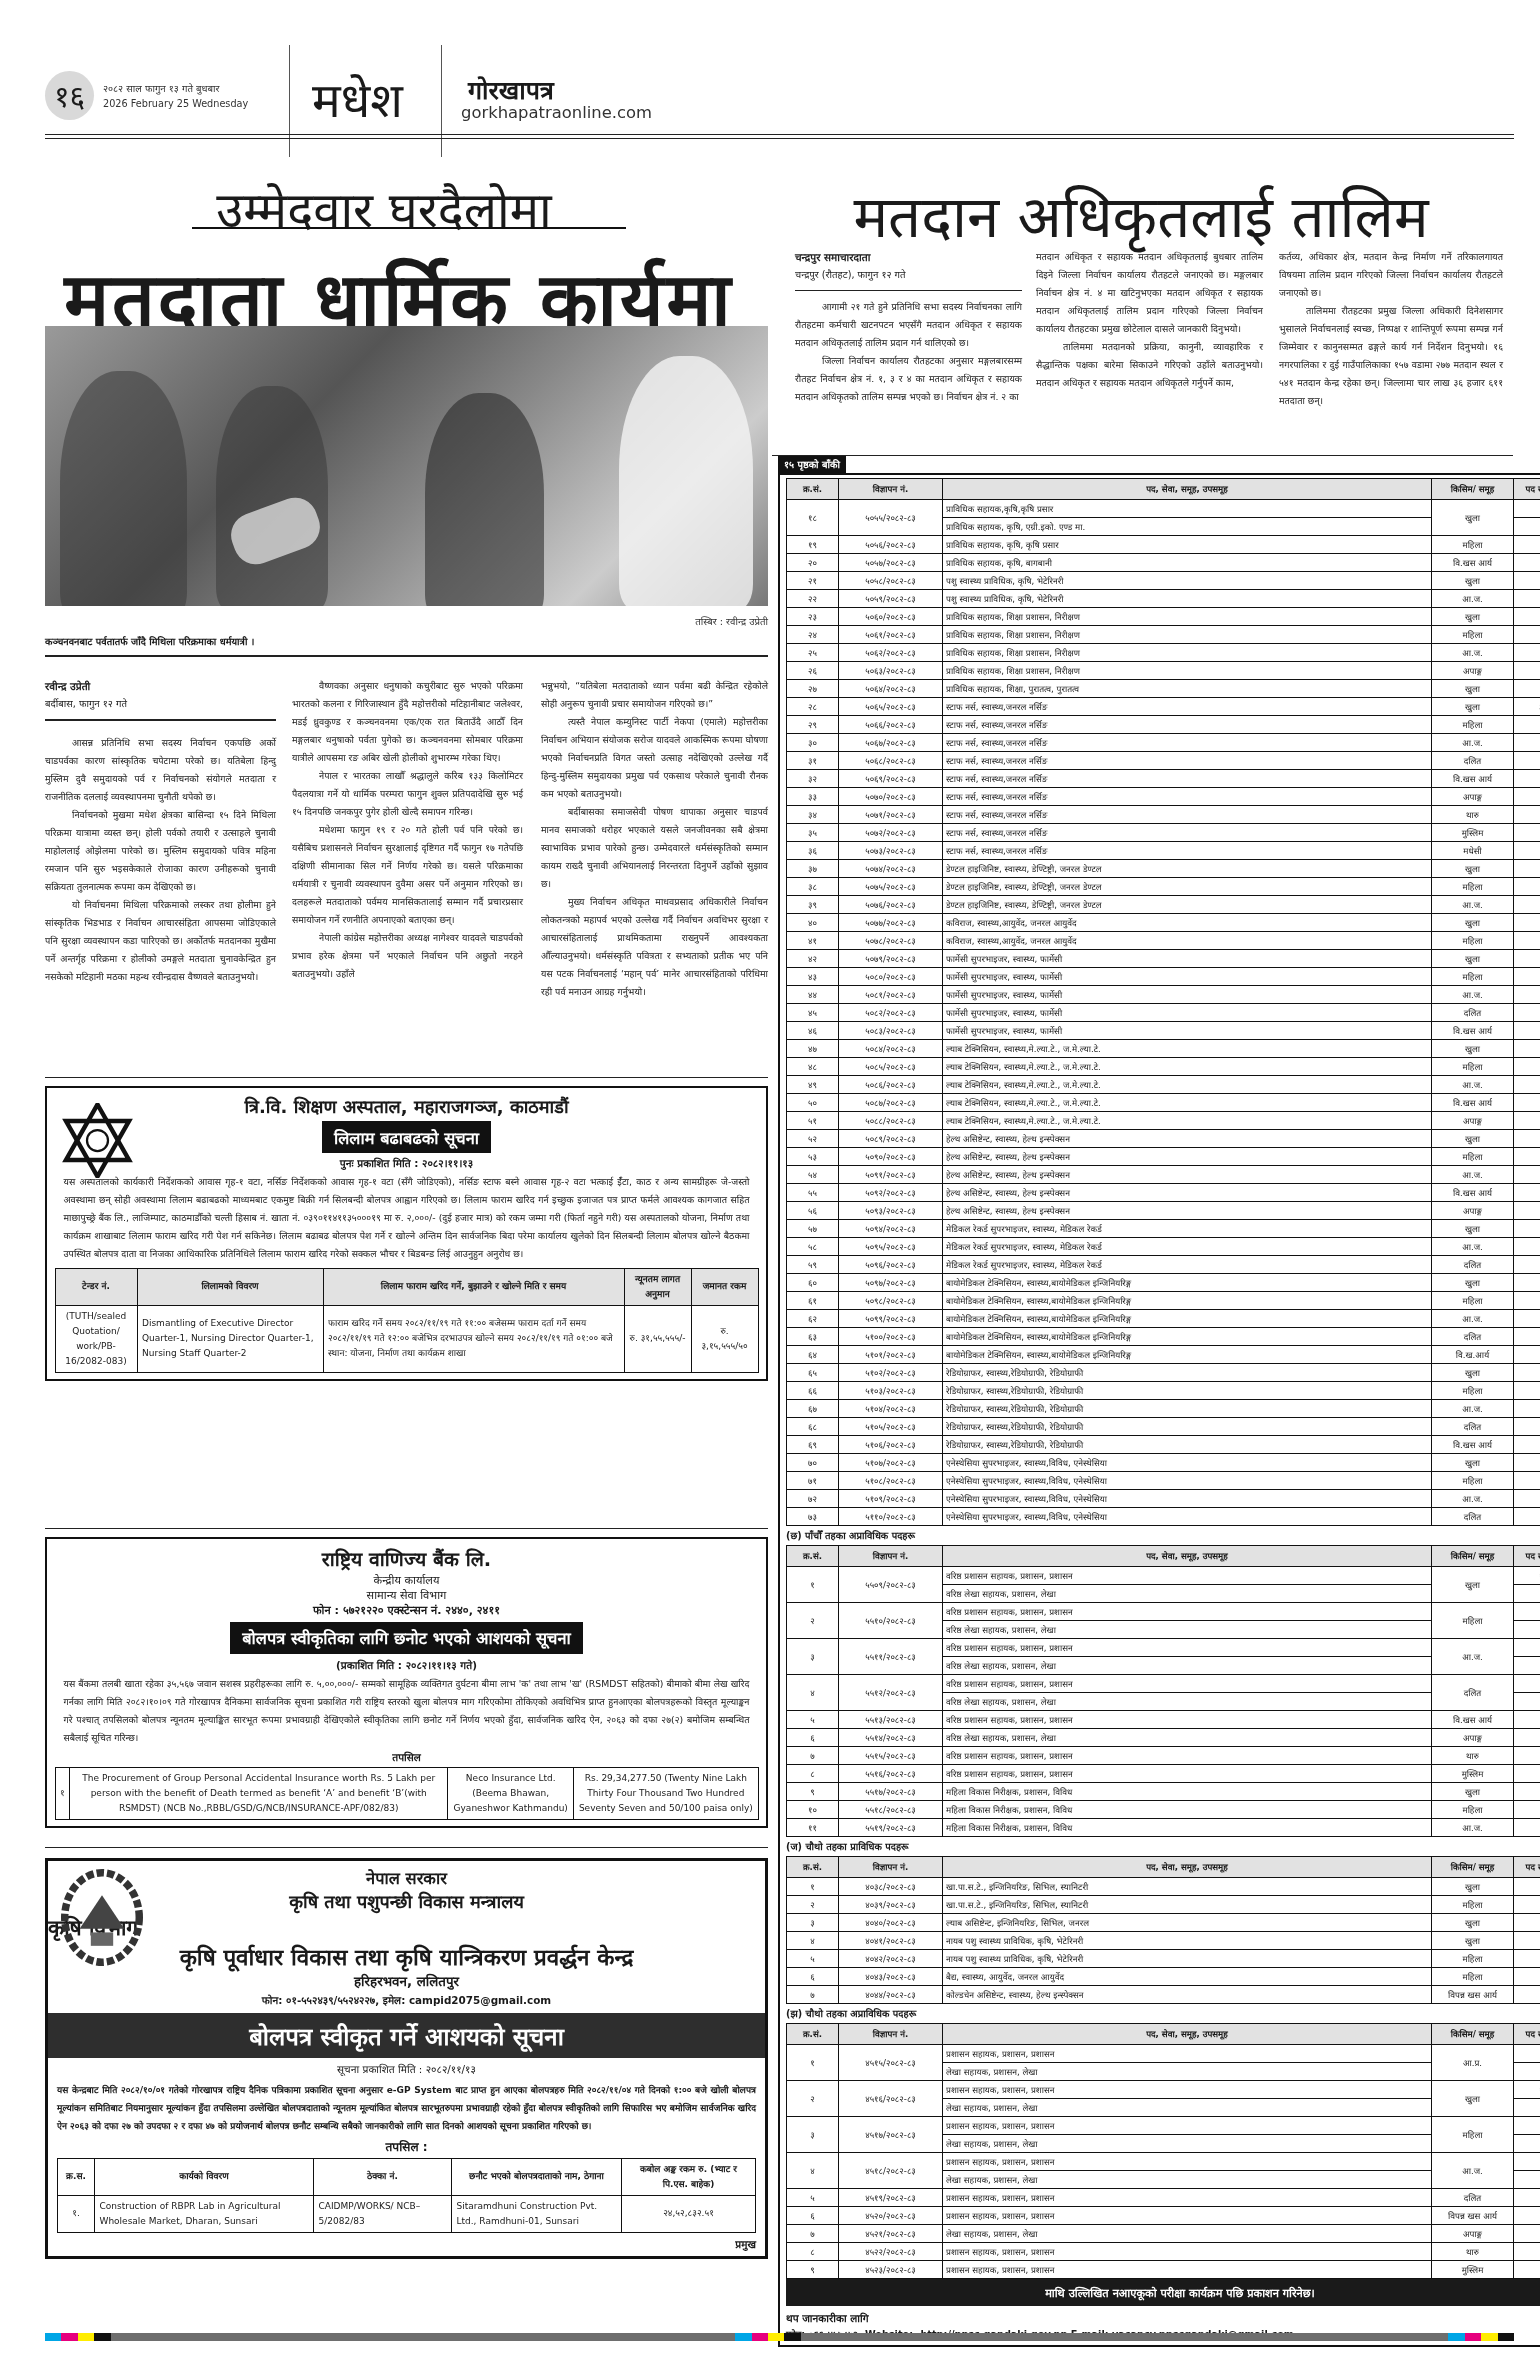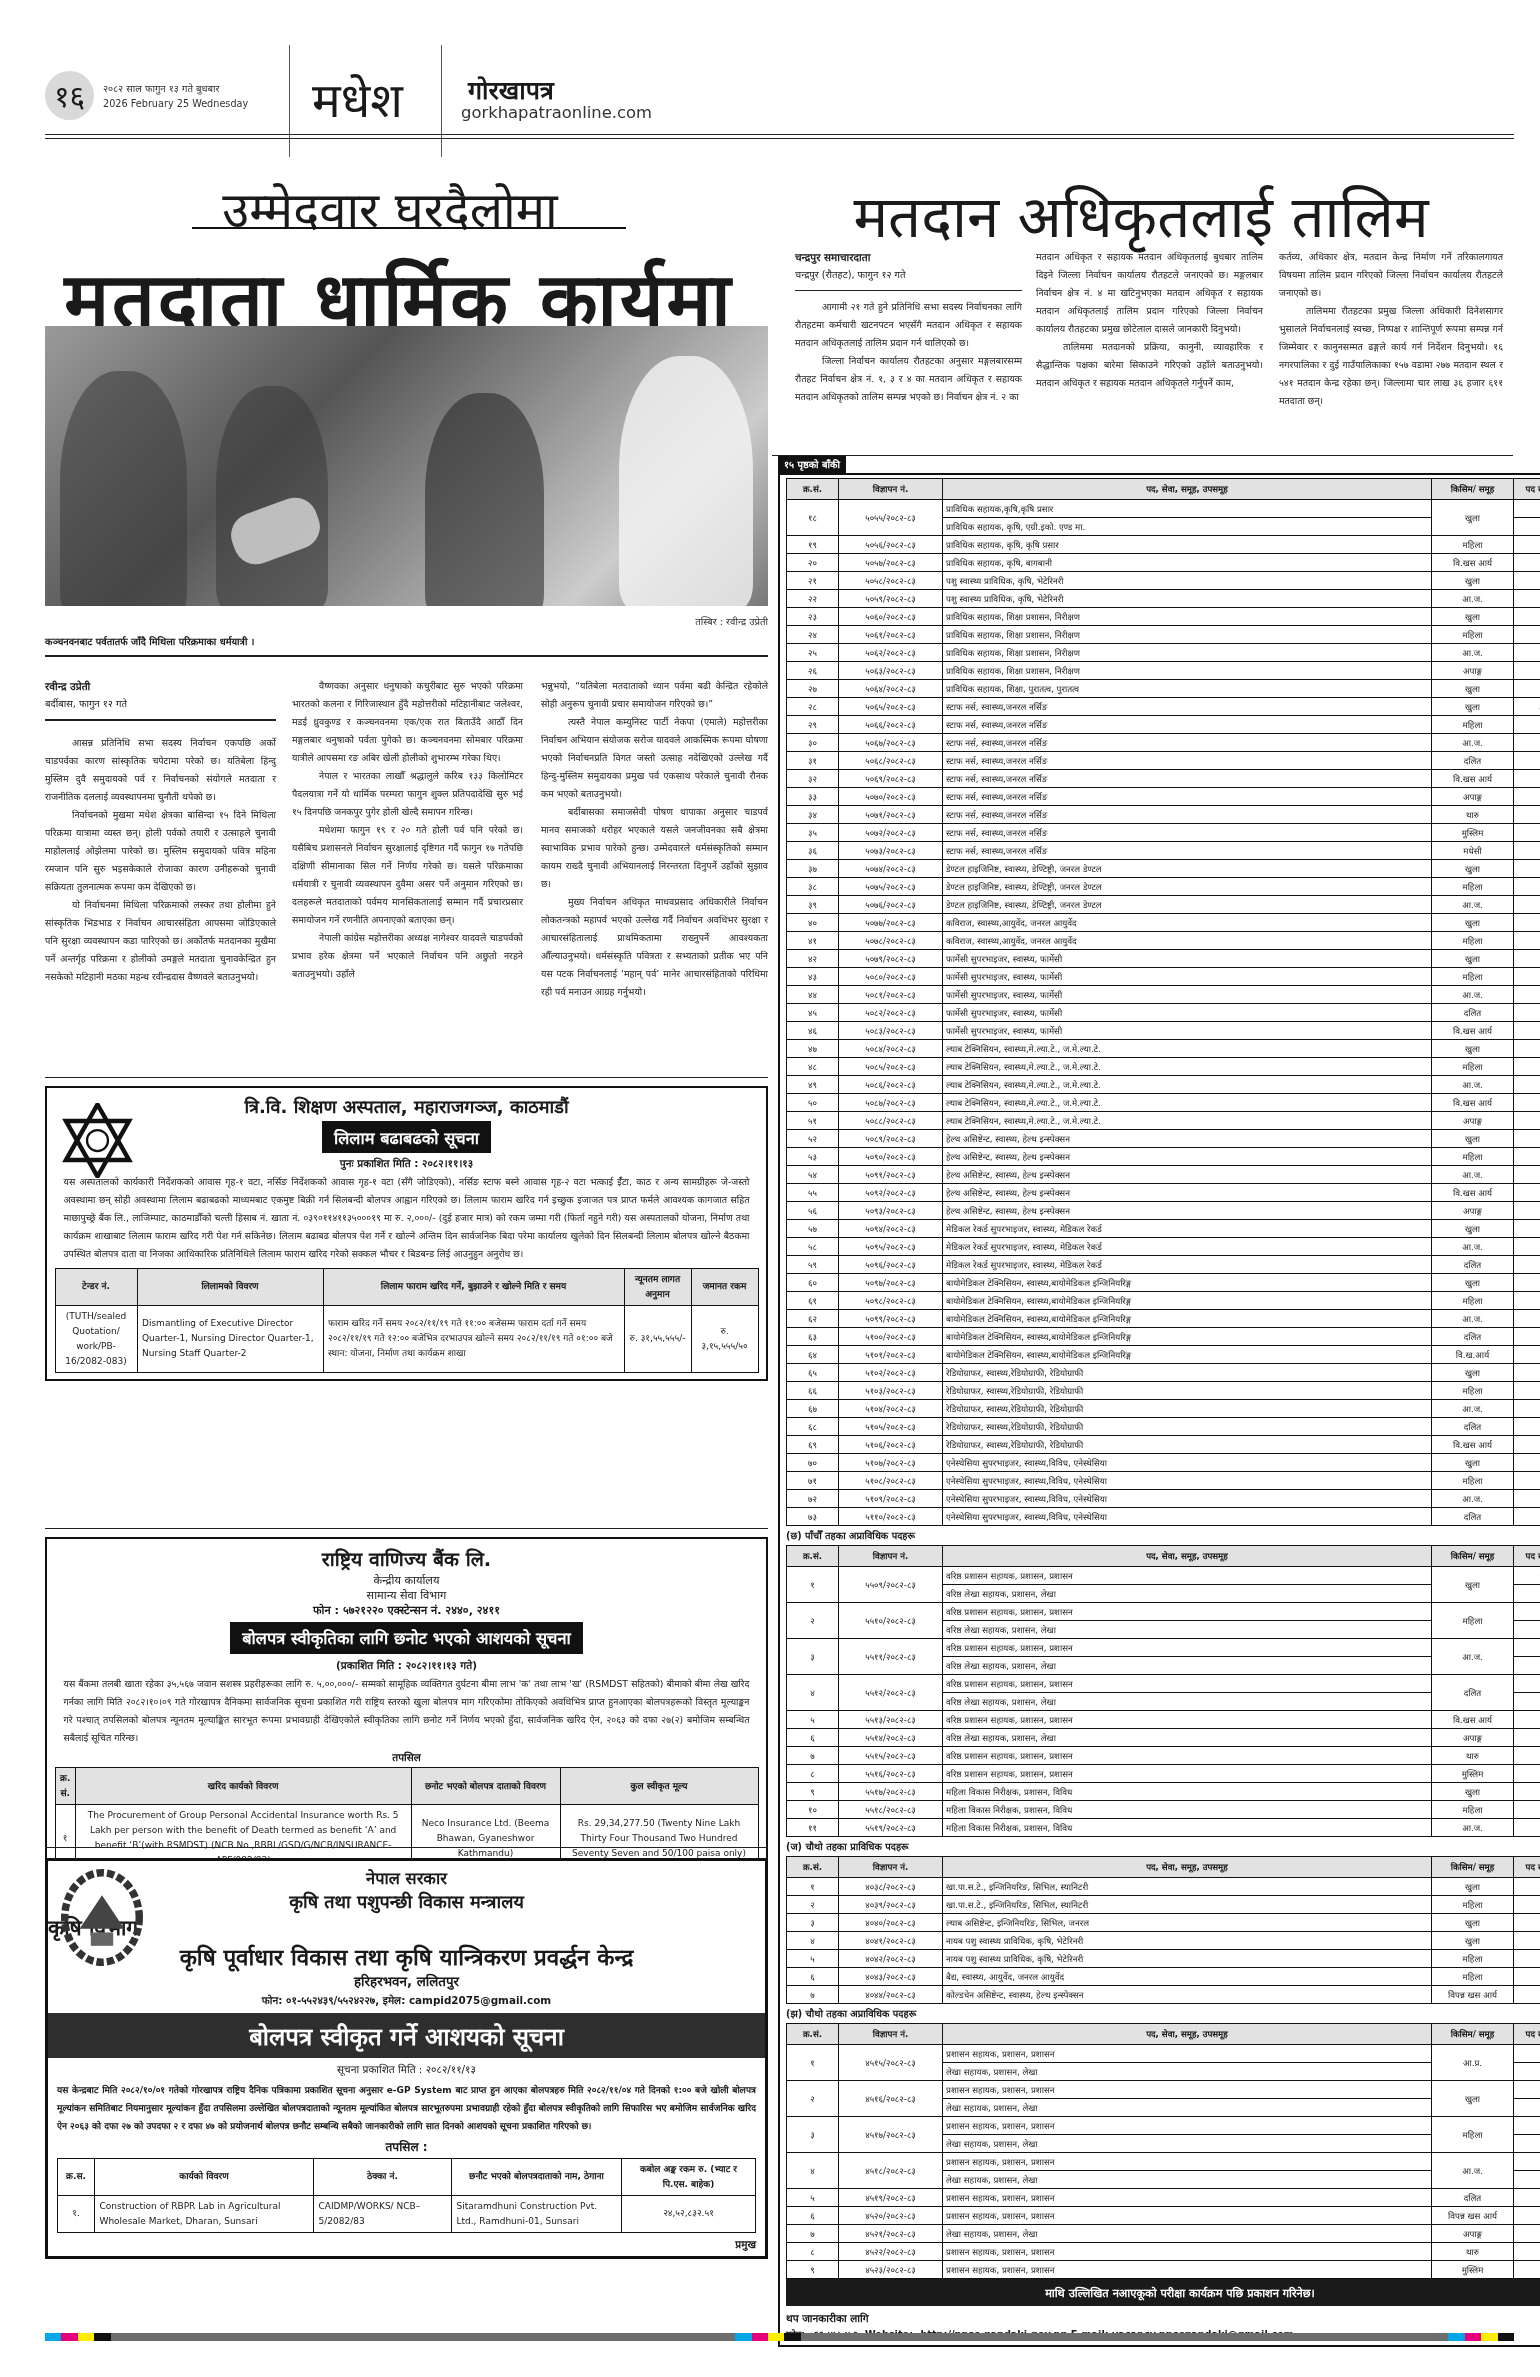--- a/index.html
+++ b/index.html
@@ -7,21 +7,21 @@
 .abs{position:absolute}
 
 .hdr-num{left:45px;top:71px;width:49px;height:49px;border-radius:50%;background:#d9d9d9;font-size:30px;display:flex;align-items:center;justify-content:center}
 .hdr-date{left:103px;top:81px;font-size:9.7px;line-height:15px;color:#333}
 .hdr-vline{width:0.7px;height:112px;background:#555}
 .hdr-sec{left:312px;top:66px;font-family:"DejaVu Serif",serif;font-size:48px}
 .hdr-brand{left:468px;top:72px;font-family:"DejaVu Serif",serif;font-weight:bold;font-size:25px}
 .hdr-url{left:461px;top:103px;font-size:16.4px;color:#333}
 .dbl{left:45px;width:1469px;height:4.5px;border-top:1.5px solid #222;border-bottom:1.5px solid #222;top:134px}
 
-.h1a{left:6px;width:768px;top:175px;text-align:center;font-family:"DejaVu Serif",serif;font-size:49px}
+.h1a{left:0;width:768px;top:175px;text-align:center;font-family:"DejaVu Serif",serif;font-size:49px}
 .h1a-ul{left:192px;top:227px;width:434px;height:2.2px;background:#111}
 .h1b{left:30px;width:738px;top:246px;text-align:center;font-family:"DejaVu Sans",sans-serif;font-weight:bold;font-size:75px;letter-spacing:3px}
 .h2{left:768px;width:746px;top:175px;text-align:center;font-family:"DejaVu Serif",serif;font-size:58px}
 
 .photo{left:45px;top:326px;width:723px;height:280px;background:linear-gradient(135deg,#9a9a9a,#555 35%,#888 55%,#ccc 80%,#777);position:absolute;overflow:hidden}
 .photo .fig{position:absolute;border-radius:45% 45% 10% 10%;background:#3a3a3a;opacity:.55}
 .credit{right:773px;top:615px;font-size:9.7px;color:#333}
 .caption{left:45px;top:635px;font-size:9.7px;font-weight:bold}
 .rule{height:1.5px;background:#222}
 
@@ -835,26 +835,20 @@
   <div style="text-align:center;font-weight:bold;font-size:19.4px">राष्ट्रिय वाणिज्य बैंक लि.</div>
   <div style="text-align:center;font-size:11.2px">केन्द्रीय कार्यालय</div>
   <div style="text-align:center;font-size:11.2px">सामान्य सेवा विभाग</div>
   <div style="text-align:center;font-size:11.2px;font-weight:bold">फोन : ५७२१२२० एक्स्टेन्सन नं. २४४०, २४११</div>
   <div style="text-align:center;margin:4.5px 0"><span class="ad-inv" style="font-size:16.4px">बोलपत्र स्वीकृतिका लागि छनोट भएको आशयको सूचना</span></div>
   <div style="text-align:center;font-size:10.4px;font-weight:bold">(प्रकाशित मिति : २०८२।११।१३ गते)</div>
   <div class="ad-body" style="margin-top:3px">यस बैंकमा तलबी खाता रहेका ३५,५६७ जवान सशस्त्र प्रहरीहरूका लागि रु. ५,००,०००/- सम्मको सामूहिक व्यक्तिगत दुर्घटना बीमा लाभ 'क' तथा लाभ 'ख' (RSMDST सहितको) बीमाको बीमा लेख खरिद गर्नका लागि मिति २०८२।१०।०९ गते गोरखापत्र दैनिकमा सार्वजनिक सूचना प्रकाशित गरी राष्ट्रिय स्तरको खुला बोलपत्र माग गरिएकोमा तोकिएको अवधिभित्र प्राप्त हुनआएका बोलपत्रहरूको विस्तृत मूल्याङ्कन गरे पश्चात् तपसिलको बोलपत्र न्यूनतम मूल्याङ्कित सारभूत रूपमा प्रभावग्राही देखिएकोले स्वीकृतिका लागि छनोट गर्ने निर्णय भएको हुँदा, सार्वजनिक खरिद ऐन, २०६३ को दफा २७(२) बमोजिम सम्बन्धित सबैलाई सूचित गरिन्छ।</div>
   <div style="text-align:center;font-weight:bold;font-size:10.4px;margin:3px 0">तपसिल</div>
   <table>
     <tbody>
-        <tr>
-          <th style="width:16.4px">क्र. सं.</th>
-          <th>खरिद कार्यको विवरण</th>
-          <th style="width:149px">छनोट भएको बोलपत्र दाताको विवरण</th>
-          <th style="width:198px">कुल स्वीकृत मूल्य</th>
-        </tr>
     <tr>
       <td>१</td>
       <td>The Procurement of Group Personal Accidental Insurance worth Rs. 5 Lakh per person with the benefit of Death termed as benefit ‘A’ and benefit ‘B’(with RSMDST) (NCB No.,RBBL/GSD/G/NCB/INSURANCE-APF/082/83)</td>
       <td>Neco Insurance Ltd. (Beema Bhawan, Gyaneshwor Kathmandu)</td>
       <td>Rs. 29,34,277.50 (Twenty Nine Lakh Thirty Four Thousand Two Hundred Seventy Seven and 50/100 paisa only)</td>
     </tr>
   </tbody>
     </table>
 </div>
 <div class="abs rule" style="left:45px;top:1847px;width:723px;height:0.7px"></div>

